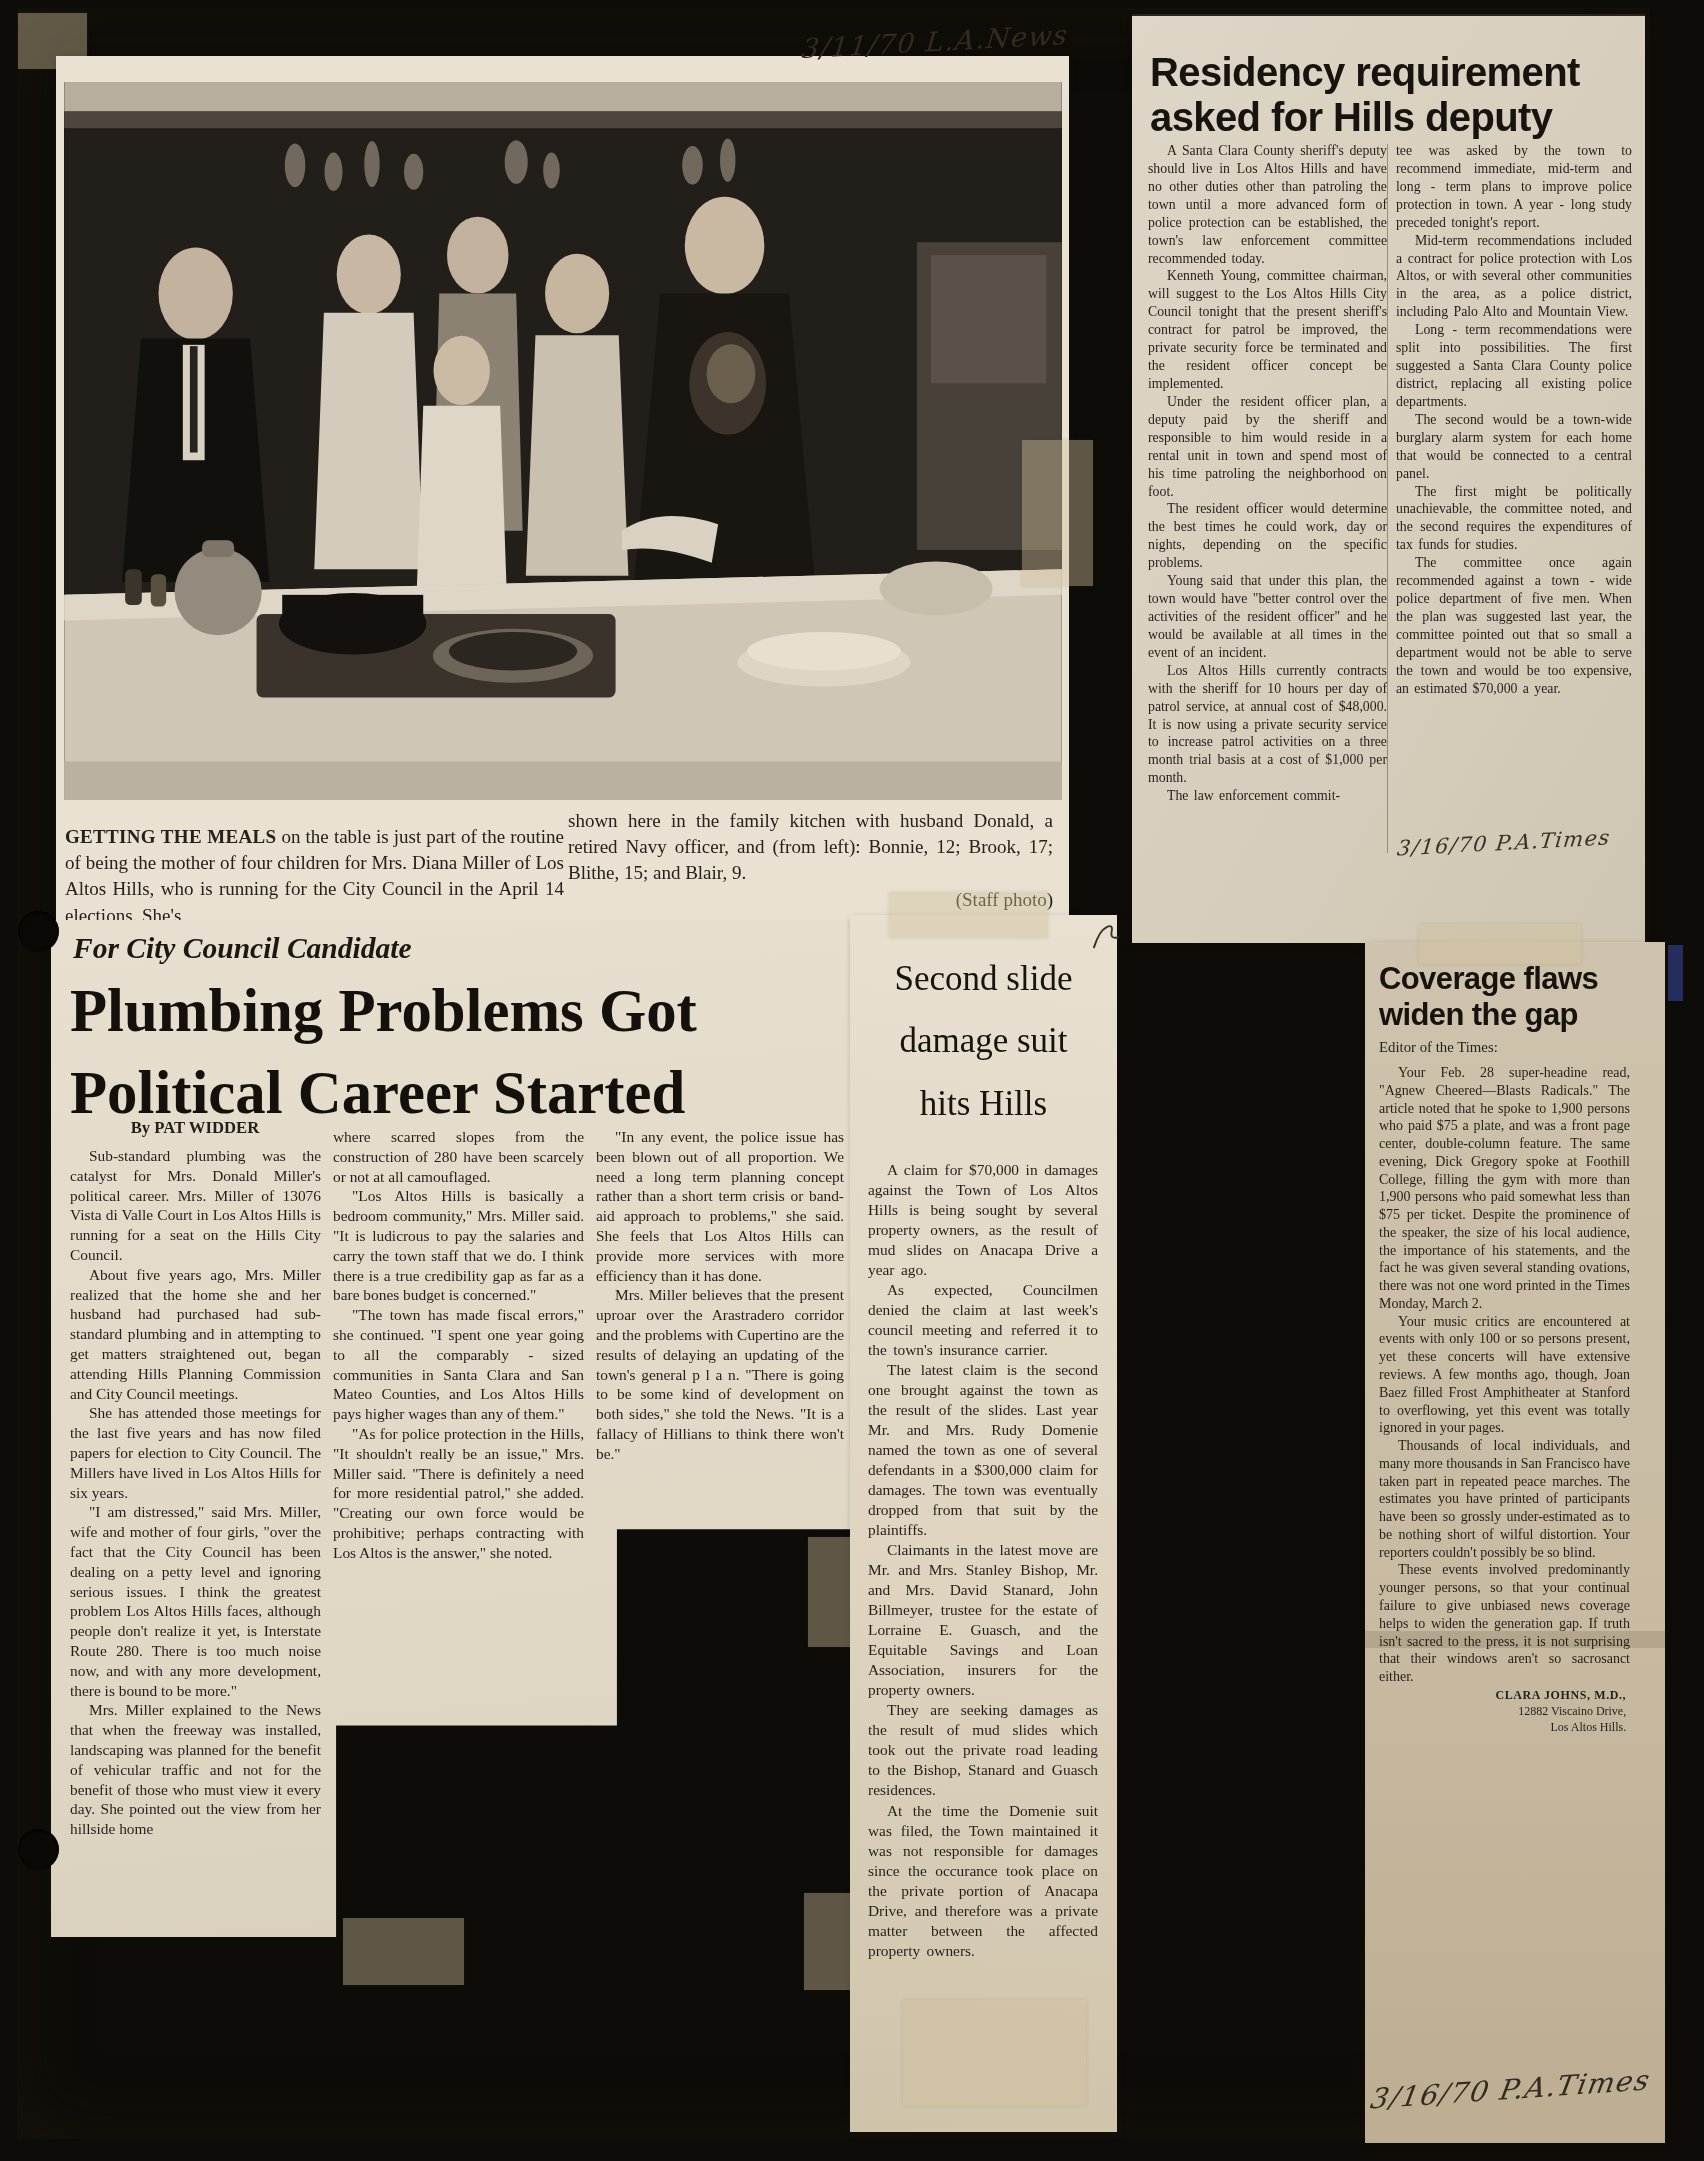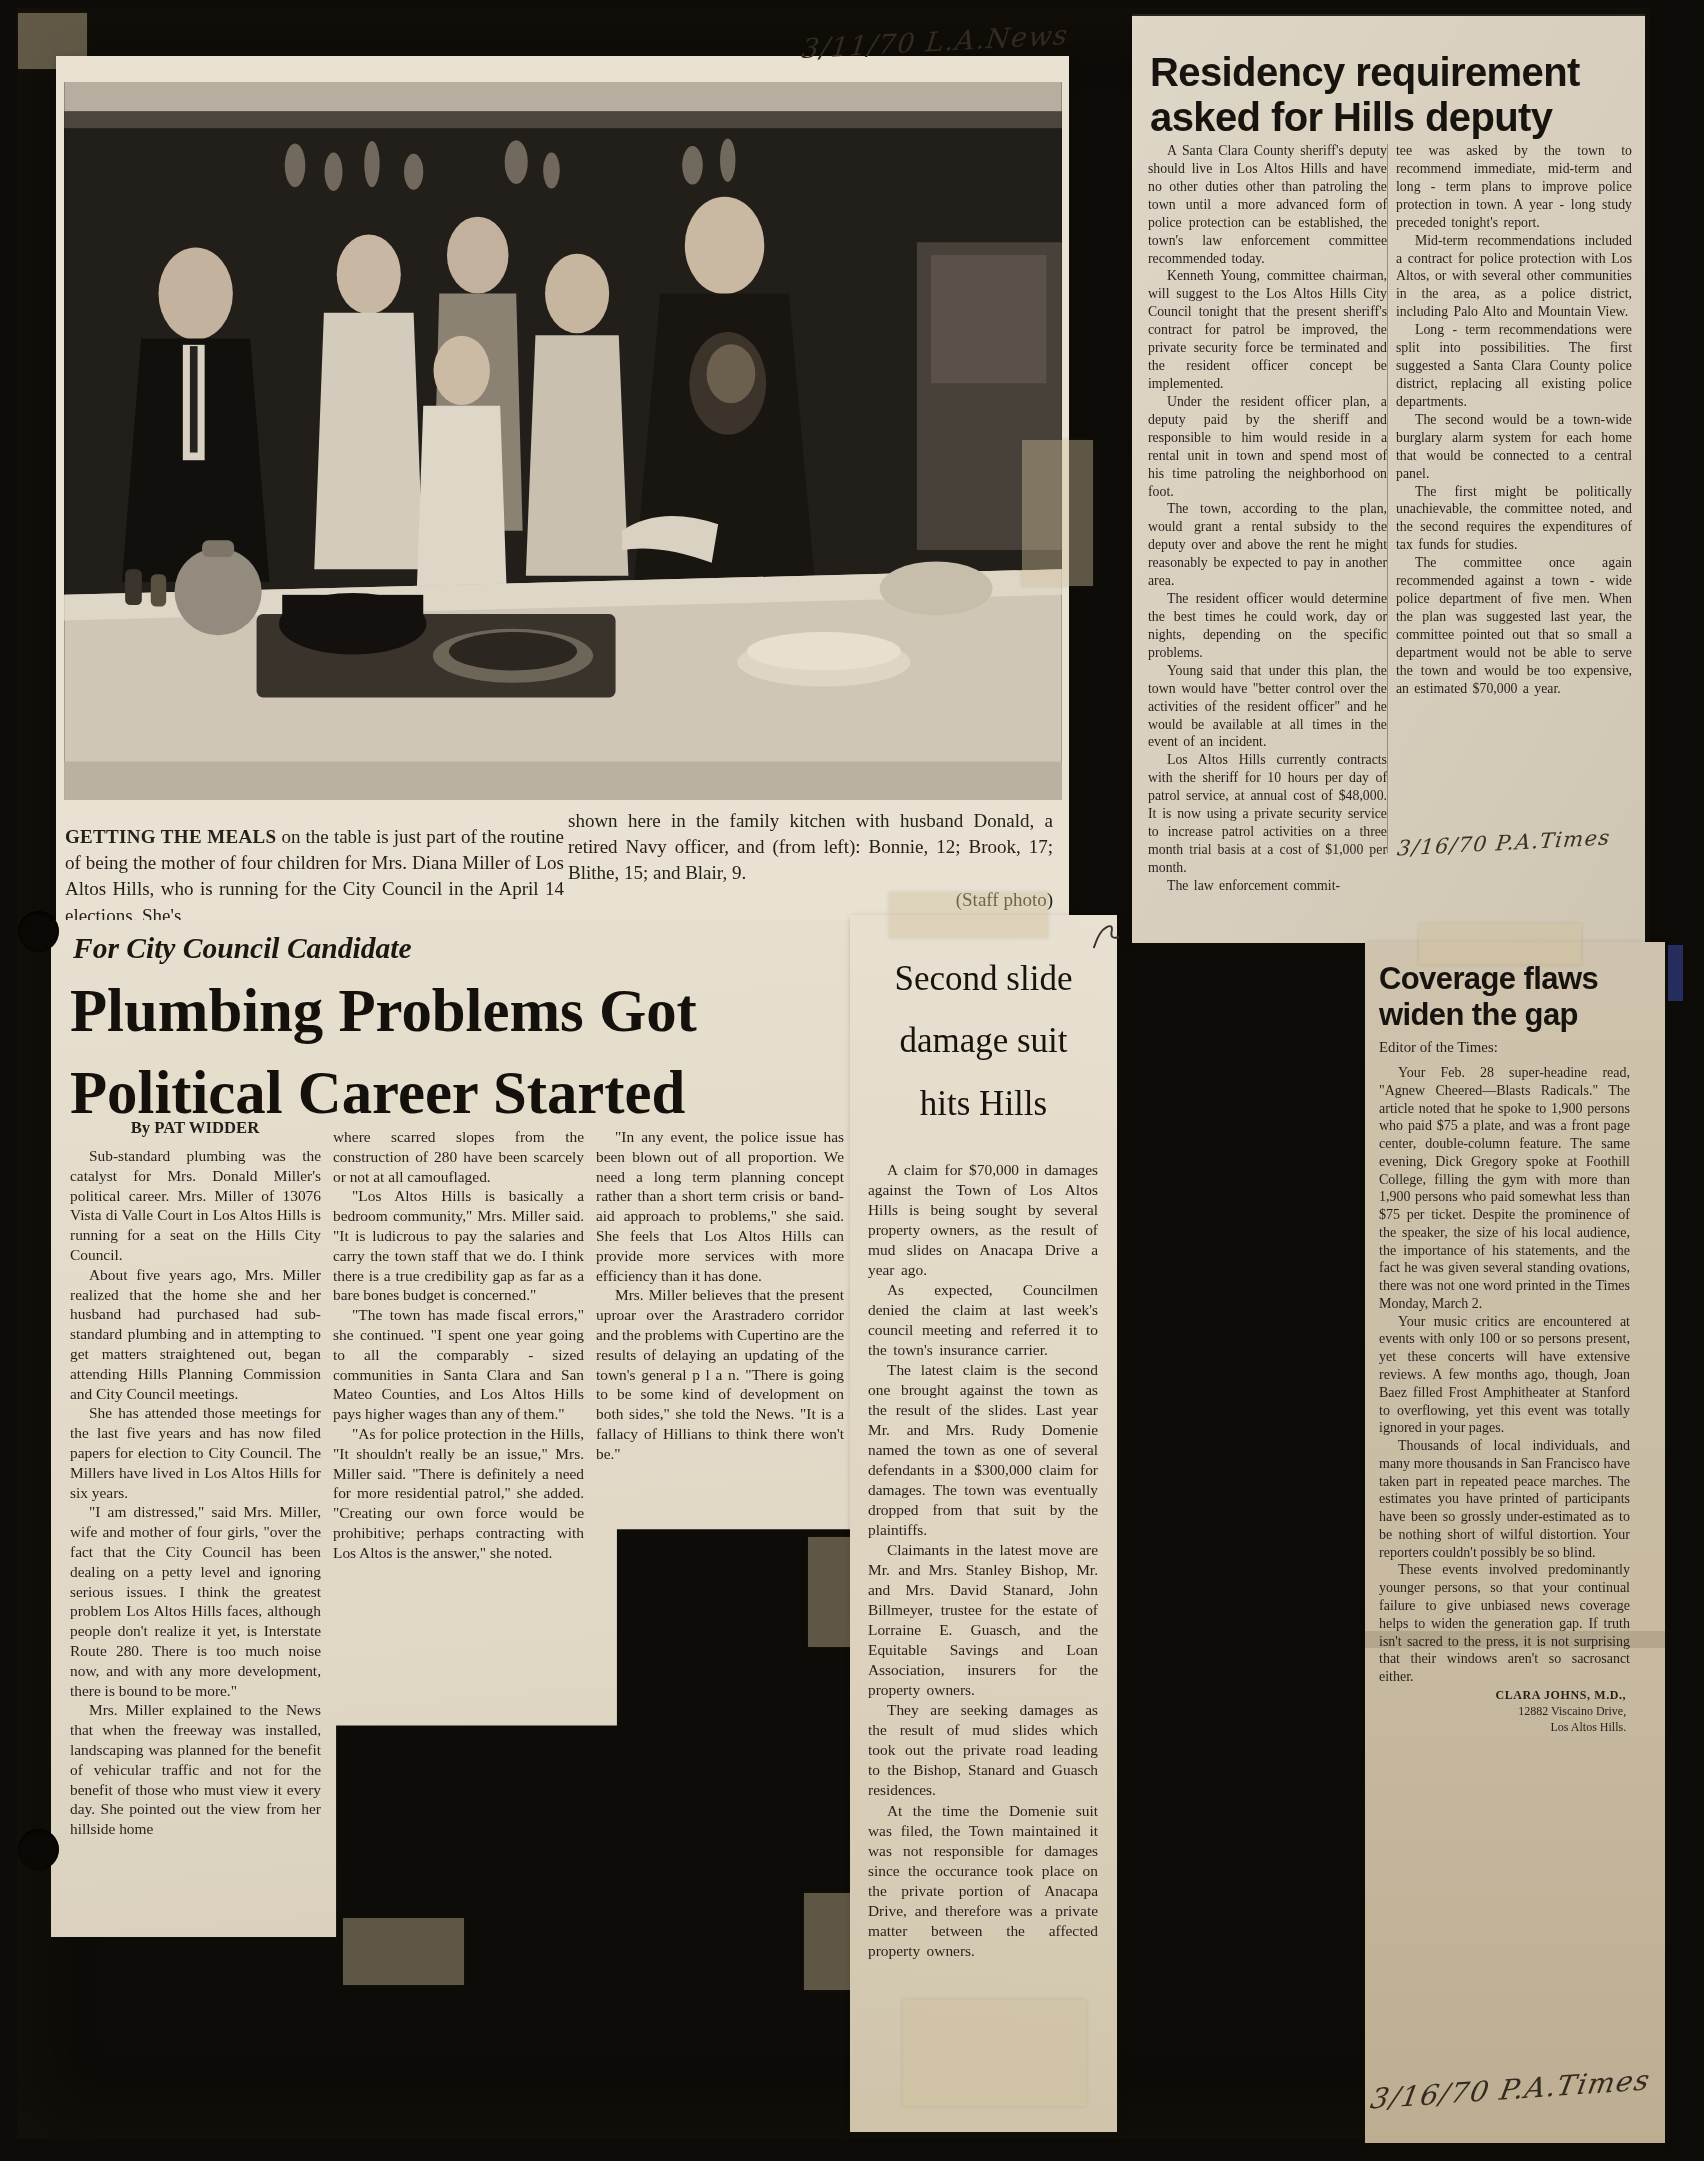--- a/index.html
+++ b/index.html
@@ -149,21 +149,20 @@
 
   <div class="tape" style="left:1022px;top:440px;width:71px;height:146px;"></div>
 
   <div class="paper res-paper">
     <div class="res-headline">Residency requirement asked for Hills deputy</div>
     <div class="res-divider"></div>
     <div class="res-col c1">
       <p class="np">A Santa Clara County sheriff's deputy should live in Los Altos Hills and have no other duties other than patroling the town until a more advanced form of police protection can be established, the town's law enforcement committee recommended today.</p>
       <p class="np">Kenneth Young, committee chairman, will suggest to the Los Altos Hills City Council tonight that the present sheriff's contract for patrol be improved, the private security force be terminated and the resident officer concept be implemented.</p>
       <p class="np">Under the resident officer plan, a deputy paid by the sheriff and responsible to him would reside in a rental unit in town and spend most of his time patroling the neighborhood on foot.</p>
-      <p class="np">The town, according to the plan, would grant a rental subsidy to the deputy over and above the rent he might reasonably be expected to pay in another area.</p>
       <p class="np">The resident officer would determine the best times he could work, day or nights, depending on the specific problems.</p>
       <p class="np">Young said that under this plan, the town would have "better control over the activities of the resident officer" and he would be available at all times in the event of an incident.</p>
       <p class="np">Los Altos Hills currently contracts with the sheriff for 10 hours per day of patrol service, at annual cost of $48,000. It is now using a private security service to increase patrol activities on a three month trial basis at a cost of $1,000 per month.</p>
       <p class="np">The law enforcement commit-</p>
     </div>
     <div class="res-col c2">
       <p class="np cont">tee was asked by the town to recommend immediate, mid-term and long - term plans to improve police protection in town. A year - long study preceded tonight's report.</p>
       <p class="np">Mid-term recommendations included a contract for police protection with Los Altos, or with several other communities in the area, as a police district, including Palo Alto and Mountain View.</p>
       <p class="np">Long - term recommendations were split into possibilities. The first suggested a Santa Clara County police district, replacing all existing police departments.</p>
       <p class="np">The second would be a town-wide burglary alarm system for each home that would be connected to a central panel.</p>

